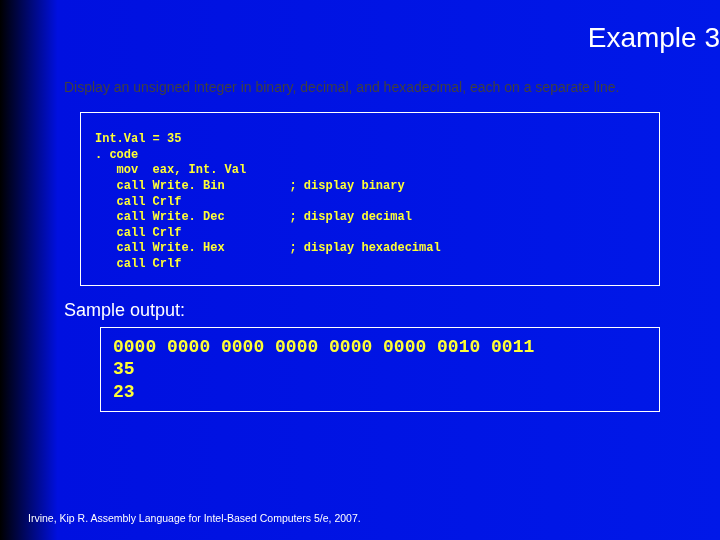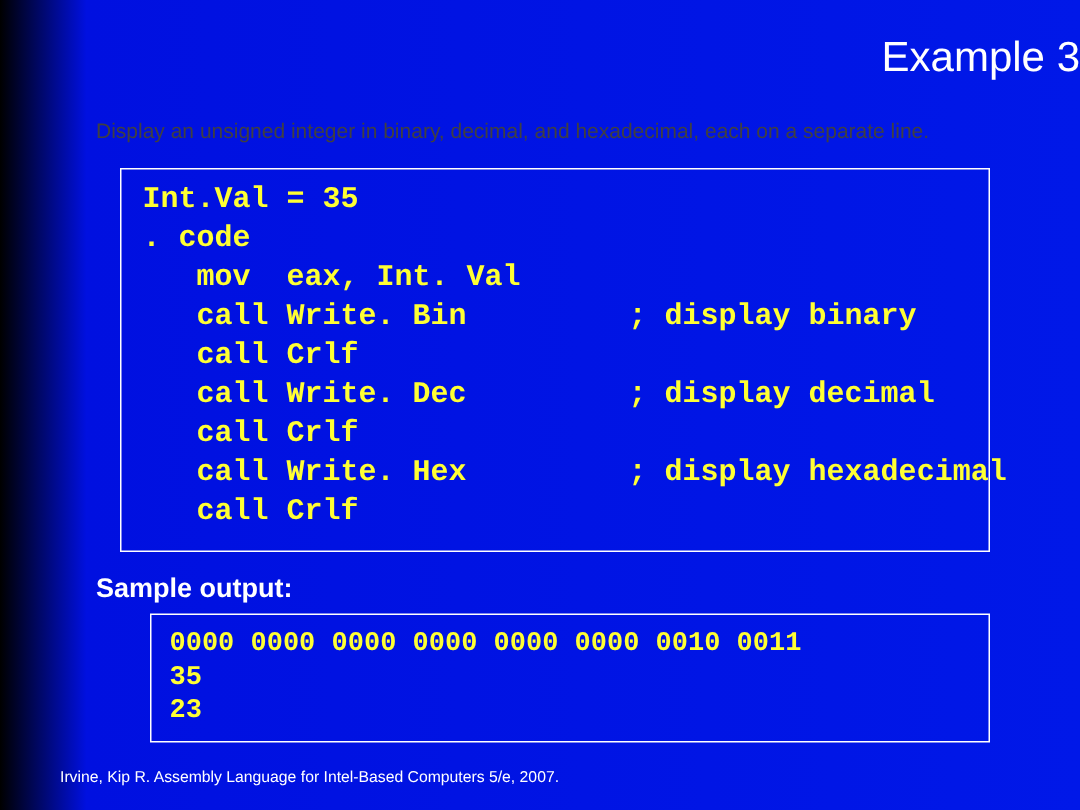--- a/index.html
+++ b/index.html
@@ -19,49 +19,48 @@
   }
   .desc {
     margin: 24px 60px 0 64px;
     font-size: 14px;
     line-height: 1.3;
     color: #404040;
   }
   .codebox {
     margin: 16px 60px 0 80px;
     border: 1px solid #ffffff;
-    padding: 8px 14px 12px 14px;
+    padding: 19px 14px 12px 14px;
     font-family: "Courier New", Courier, monospace;
-    font-size: 20px;
+    font-size: 12px;
     font-weight: bold;
     color: #ffff33;
     white-space: pre;
     line-height: 1.3;
   }
   .sample-label {
     margin: 14px 0 0 64px;
     font-size: 18px;
     color: #ffffff;
-    font-weight: bold;
   }
   .outputbox {
     margin: 6px 60px 16px 100px;
     border: 1px solid #ffffff;
     padding: 8px 12px;
     font-family: "Courier New", Courier, monospace;
     font-size: 18px;
     font-weight: bold;
     color: #ffff33;
     white-space: pre;
     line-height: 1.25;
   }
   .footer {
     position: absolute;
     bottom: 16px;
-    left: 40px;
+    left: 28px;
     right: 40px;
     display: flex;
     align-items: baseline;
     font-size: 10.5px;
   }
   .footer .credit {
     color: #ffffff;
     flex: 1;
   }
   .footer .links {

